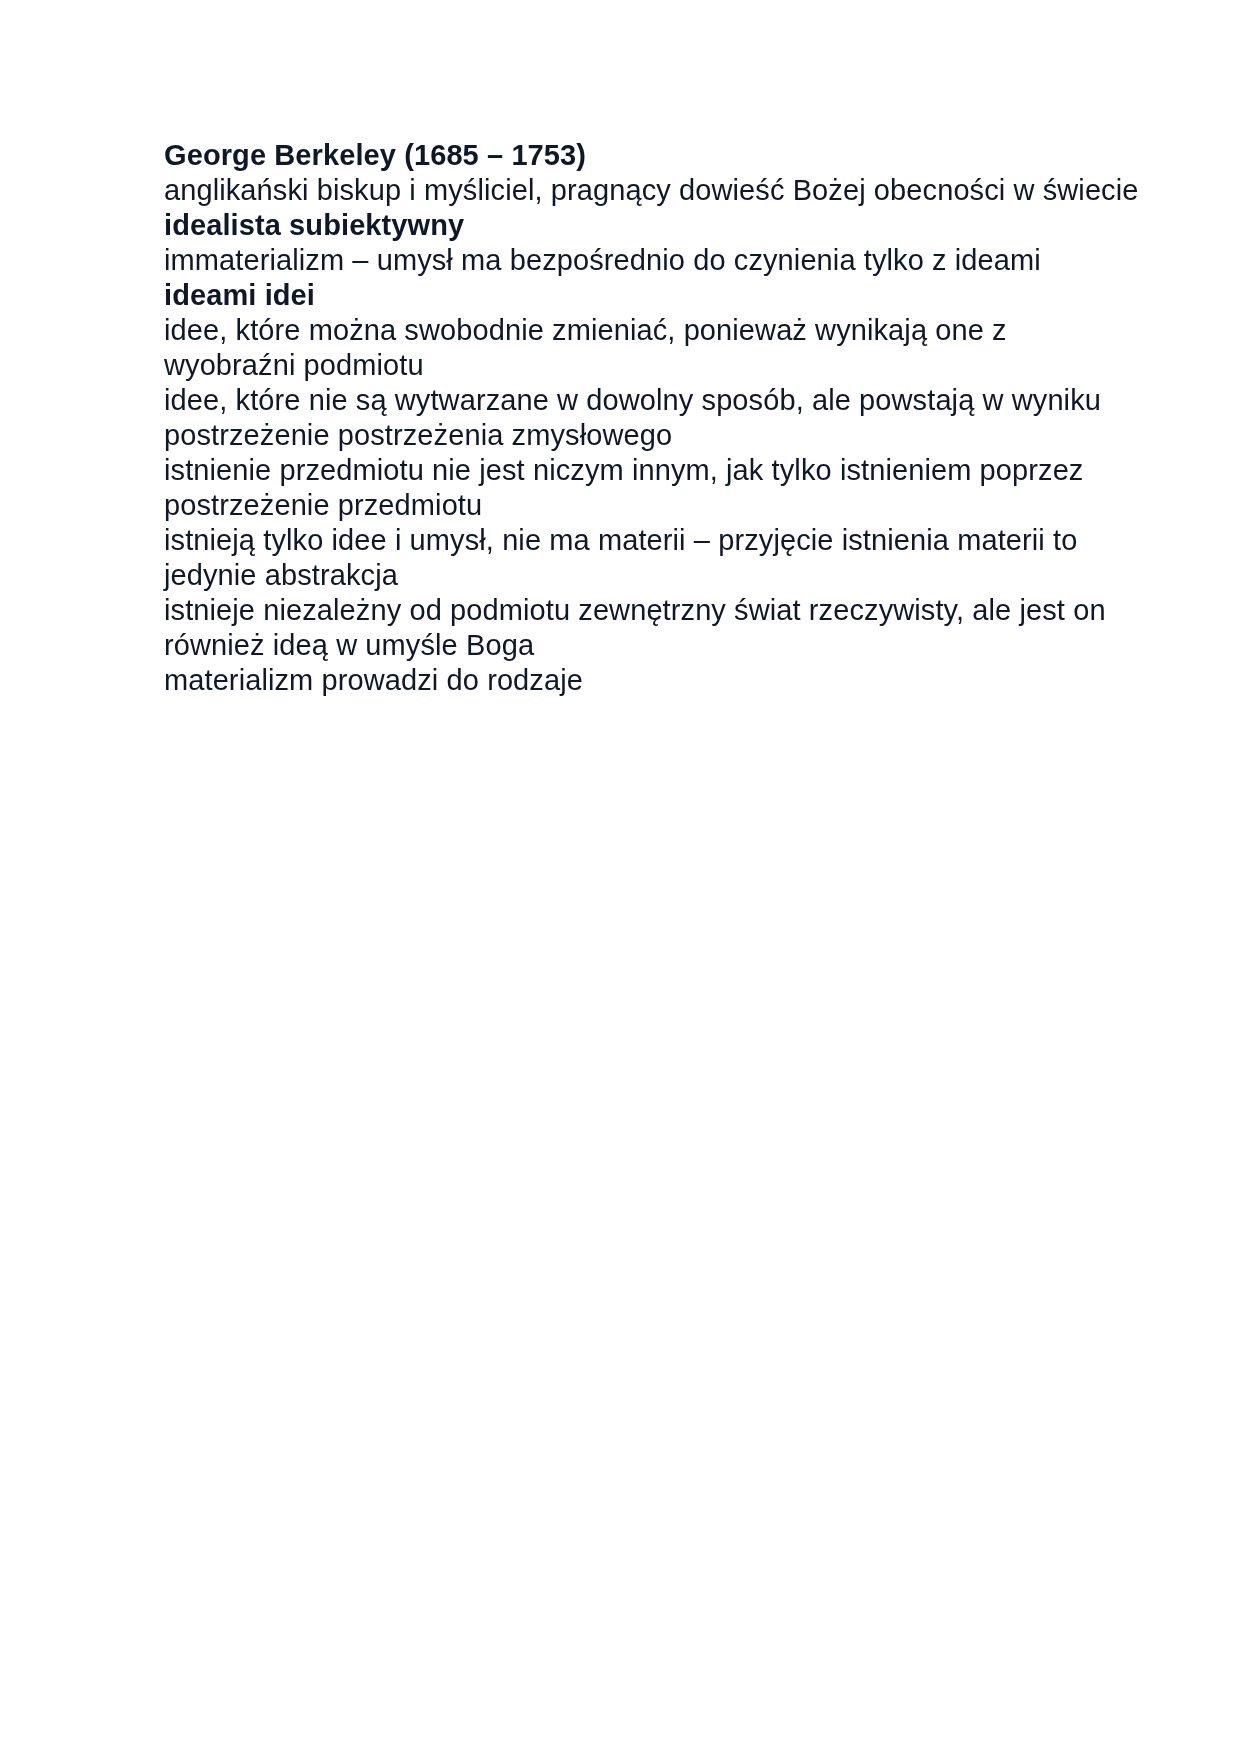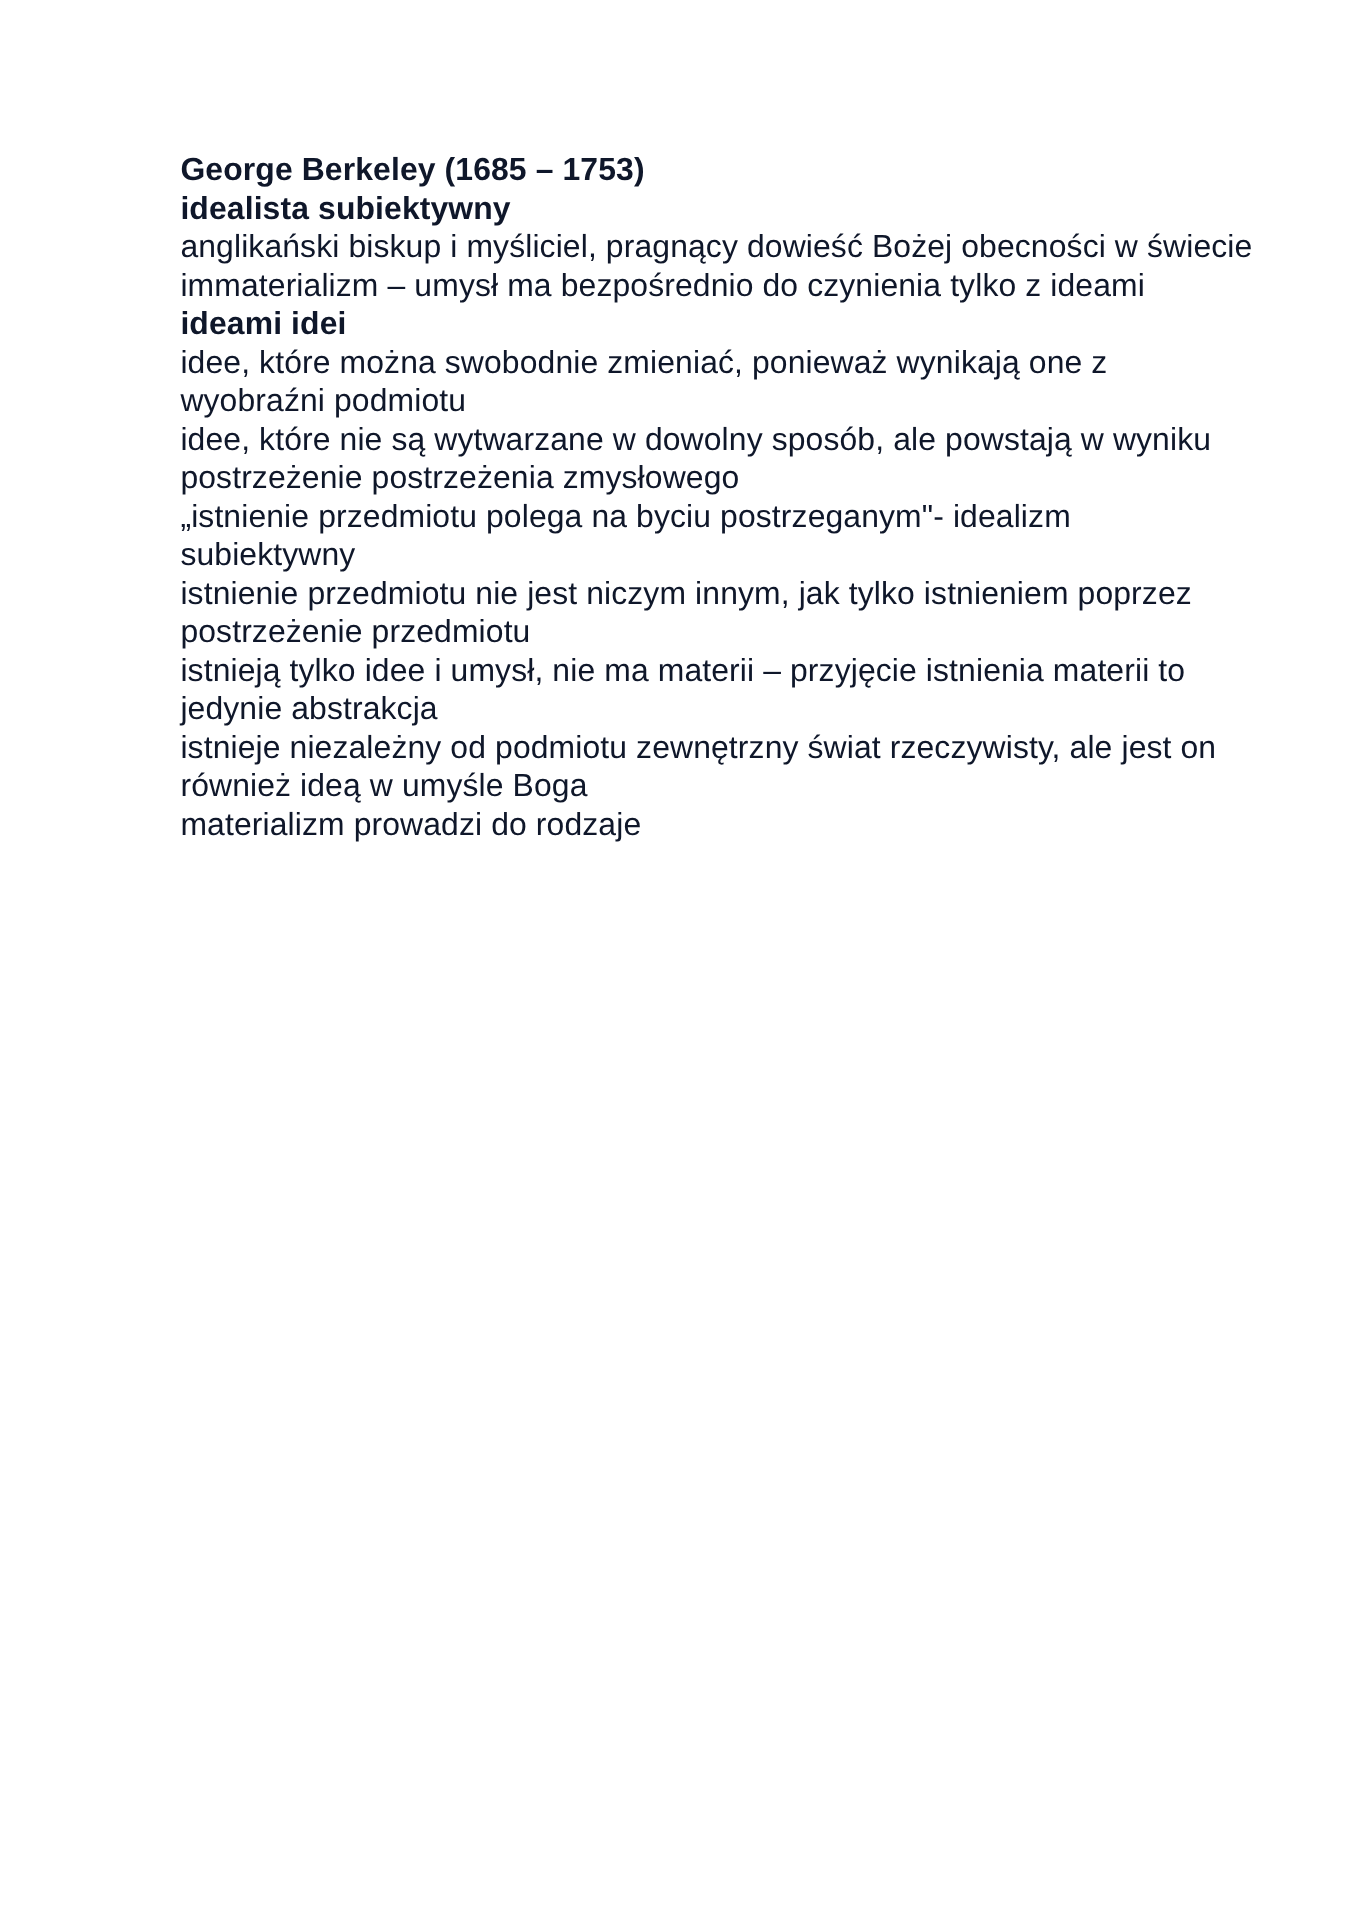--- a/index.html
+++ b/index.html
@@ -34,25 +34,24 @@
   .para.bold {
     font-weight: bold;
   }
 </style>
 </head>
 <body>
 
 <div class="page">
   <div class="doc-body">
       <p class="para bold">George Berkeley (1685 – 1753)</p>
+      <p class="para">anglikański biskup i myśliciel, pragnący dowieść Bożej obecności w świecie</p>
       <p class="para bold">idealista subiektywny</p>
-      <p class="para">anglikański biskup i myśliciel, pragnący dowieść Bożej obecności w świecie</p>
       <p class="para">immaterializm – umysł ma bezpośrednio do czynienia tylko z ideami</p>
       <p class="para bold">ideami idei</p>
       <p class="para">idee, które można swobodnie zmieniać, ponieważ wynikają one z wyobraźni podmiotu</p>
       <p class="para">idee, które nie są wytwarzane w dowolny sposób, ale powstają w wyniku postrzeżenie postrzeżenia zmysłowego</p>
-      <p class="para">„istnienie przedmiotu polega na byciu postrzeganym"- idealizm subiektywny</p>
       <p class="para">istnienie przedmiotu nie jest niczym innym, jak tylko istnieniem poprzez postrzeżenie przedmiotu</p>
       <p class="para">istnieją tylko idee i umysł, nie ma materii – przyjęcie istnienia materii to jedynie abstrakcja</p>
       <p class="para">istnieje niezależny od podmiotu zewnętrzny świat rzeczywisty, ale jest on również ideą w umyśle Boga</p>
       <p class="para">materializm prowadzi do rodzaje</p>
     </div>
 </div>
 
 </body></html>

